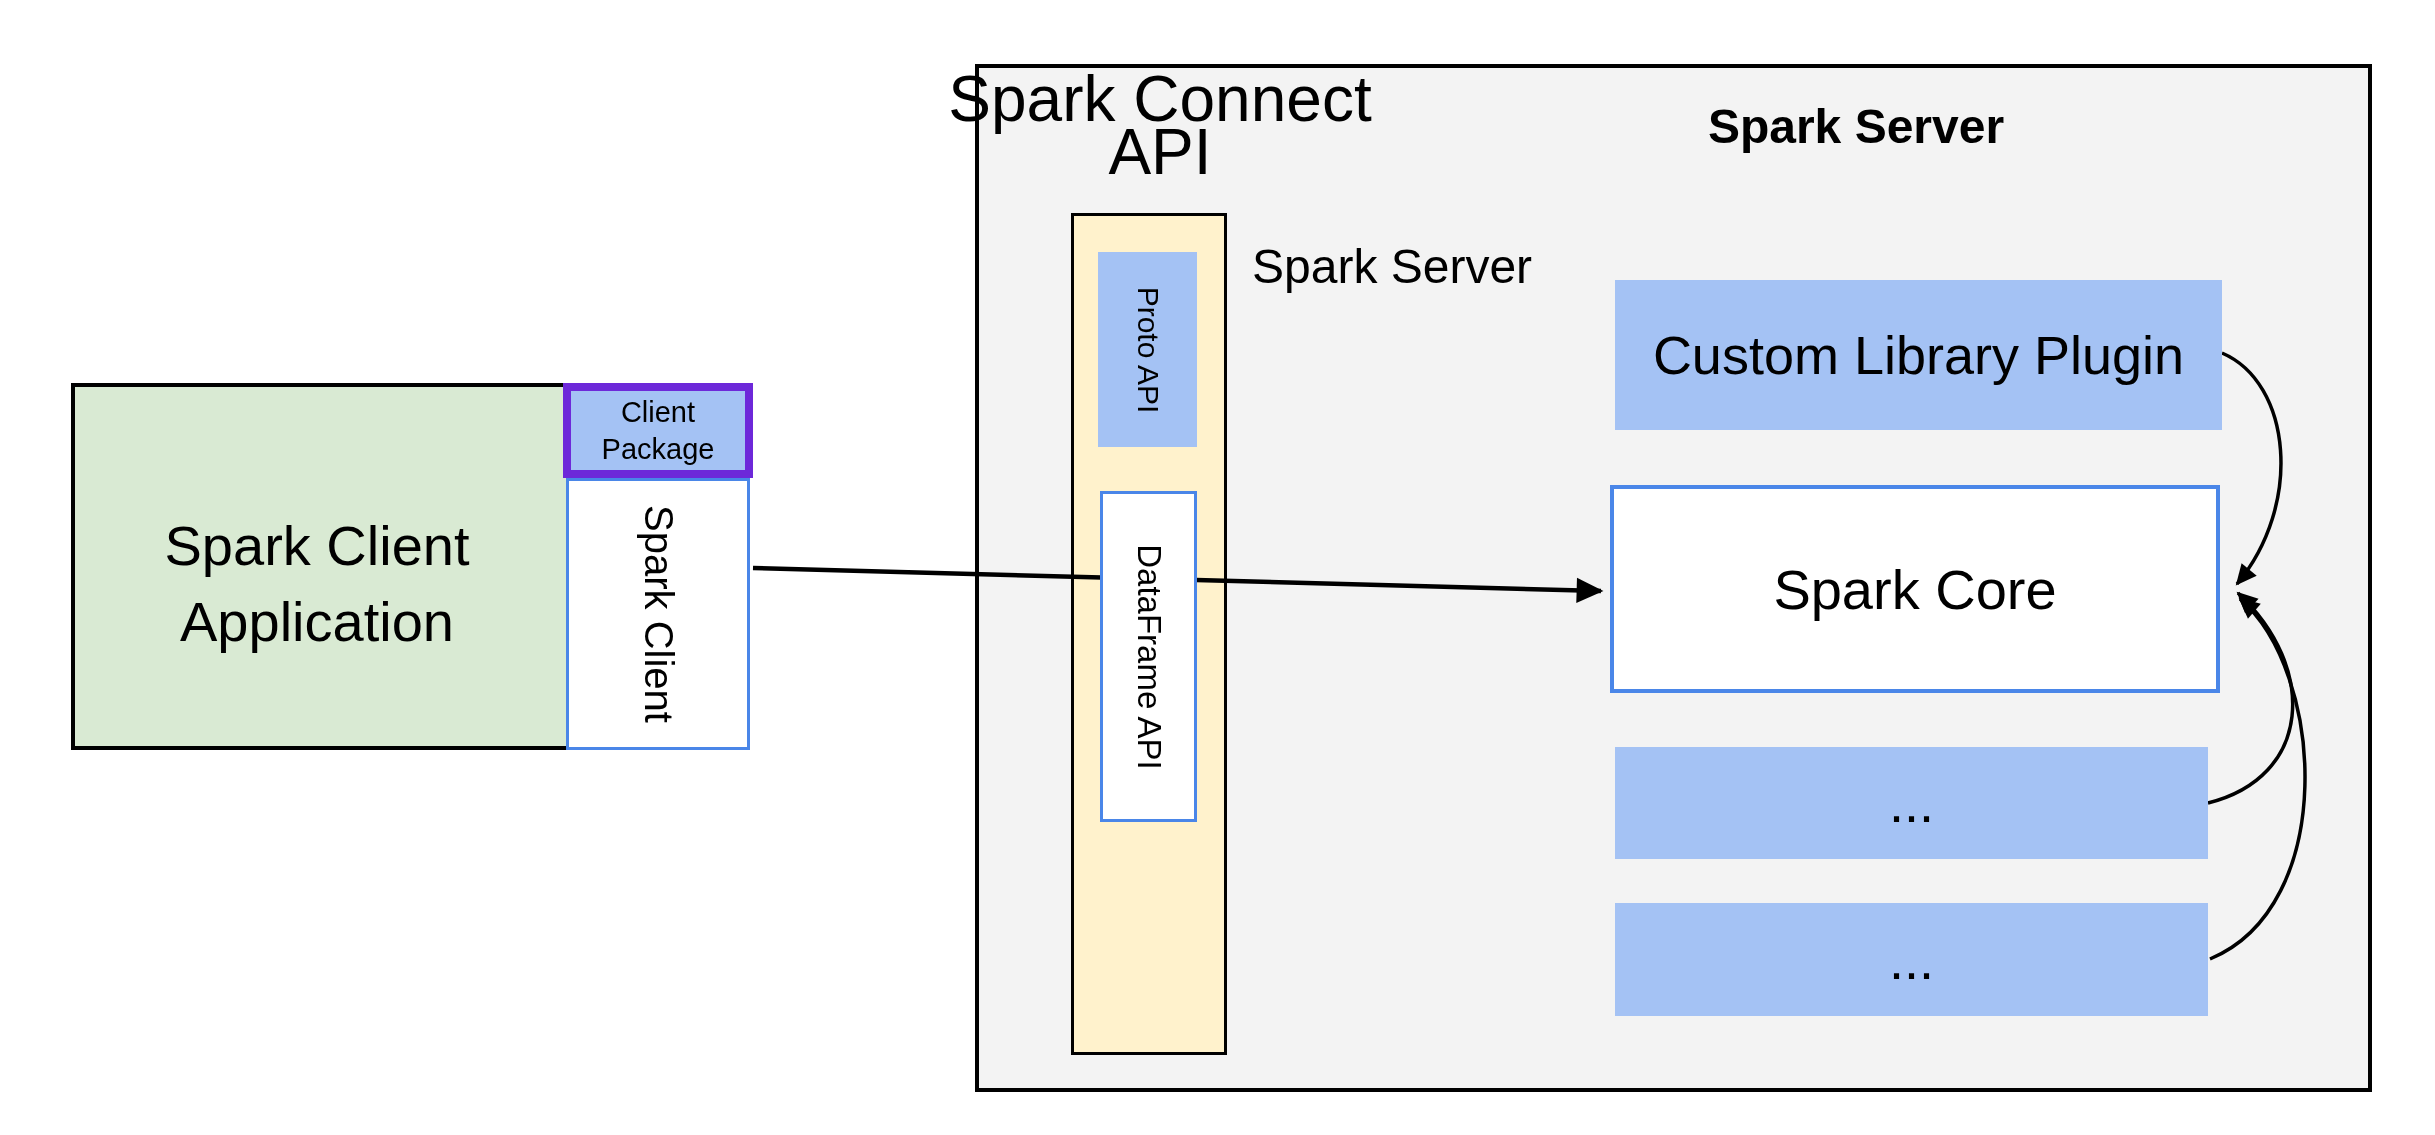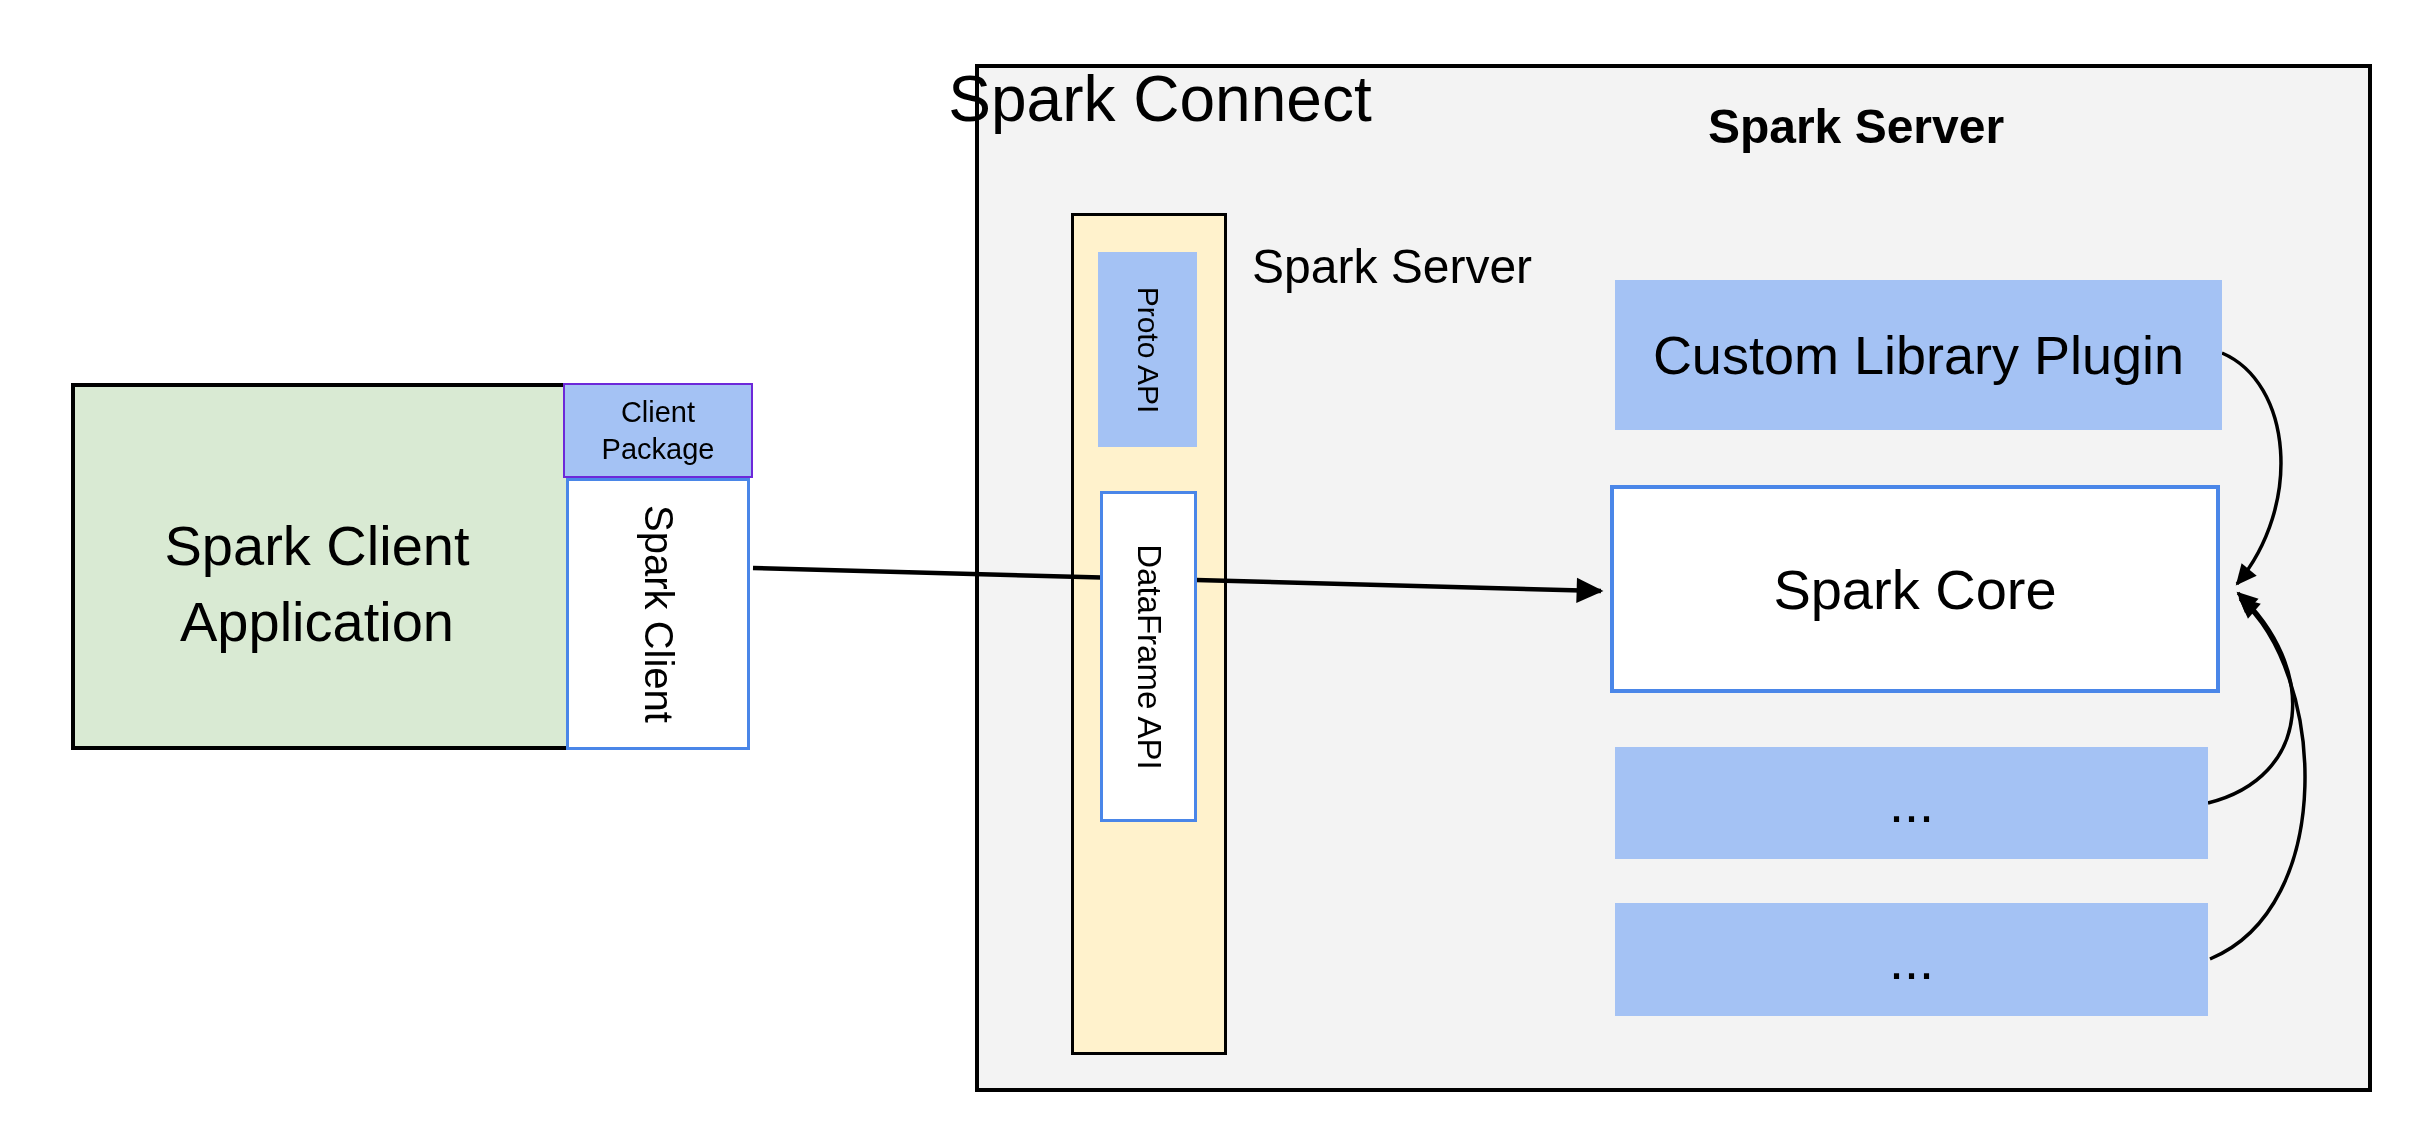--- a/index.html
+++ b/index.html
@@ -7,21 +7,21 @@
     position:relative;width:2435px;height:1135px;background:#ffffff;
     font-family:"Liberation Sans", sans-serif;color:#000000;overflow:hidden;
   }
   .abs{position:absolute;box-sizing:border-box;}
   
   .server-box{left:975px;top:64px;width:1397px;height:1028px;background:#f3f3f3;border:4px solid #000;}
   .green-box{left:71px;top:383px;width:526px;height:367px;background:#d9ead3;border:4px solid #000;}
   .yellow-box{left:1071px;top:213px;width:156px;height:842px;background:#fff2cc;border:3px solid #000;}
   
   .client-app-label{left:71px;top:508px;width:492px;text-align:center;font-size:56px;line-height:76px;z-index:12;}
-  .client-package{left:563px;top:383px;width:190px;height:95px;background:#a4c2f4;border:2px solid #6d28d9;
+  .client-package{left:563px;top:383px;width:190px;height:95px;background:#a4c2f4;border:8px solid #6d28d9;
     display:flex;align-items:center;justify-content:center;text-align:center;font-size:29px;line-height:37px;z-index:11;}
   .spark-client-box{left:566px;top:478px;width:184px;height:272px;background:#ffffff;border:3px solid #4a86e8;z-index:11;}
   
   .proto-box{left:1098px;top:252px;width:99px;height:195px;background:#a4c2f4;z-index:11;}
   .dataframe-box{left:1100px;top:491px;width:97px;height:331px;background:#ffffff;border:3px solid #4a86e8;z-index:11;}
   .vtext{position:absolute;left:50%;top:50%;transform:translate(-50%,-50%) rotate(90deg);white-space:nowrap;}
   .proto-box .vtext{font-size:30px;}
   .dataframe-box .vtext{font-size:33px;}
   .spark-client-box .vtext{font-size:40px;}
   
@@ -47,20 +47,21 @@
   <div class="abs server-box"></div>
 
   <div class="abs green-box"></div>
   <div class="abs client-app-label">
     <div>Spark Client</div>
     <div>Application</div>
   </div>
 
   <div class="abs connect-api-label">
     <div>Spark Connect</div>
+    <div>API</div>
   </div>
   <div class="abs server-title">Spark Server</div>
   <div class="abs server-library-label">
     <div>Spark Server</div>
   </div>
 
   <svg class="abs arrows" viewBox="0 0 2435 1135" xmlns="http://www.w3.org/2000/svg">
     <defs>
       <marker id="arrowhead" viewBox="0 0 12 12" refX="10.5" refY="6" markerWidth="6.5" markerHeight="6.5" orient="auto-start-reverse">
         <path d="M0.5,0.8 L11.5,6 L0.5,11.2 Z" fill="#000"></path>

